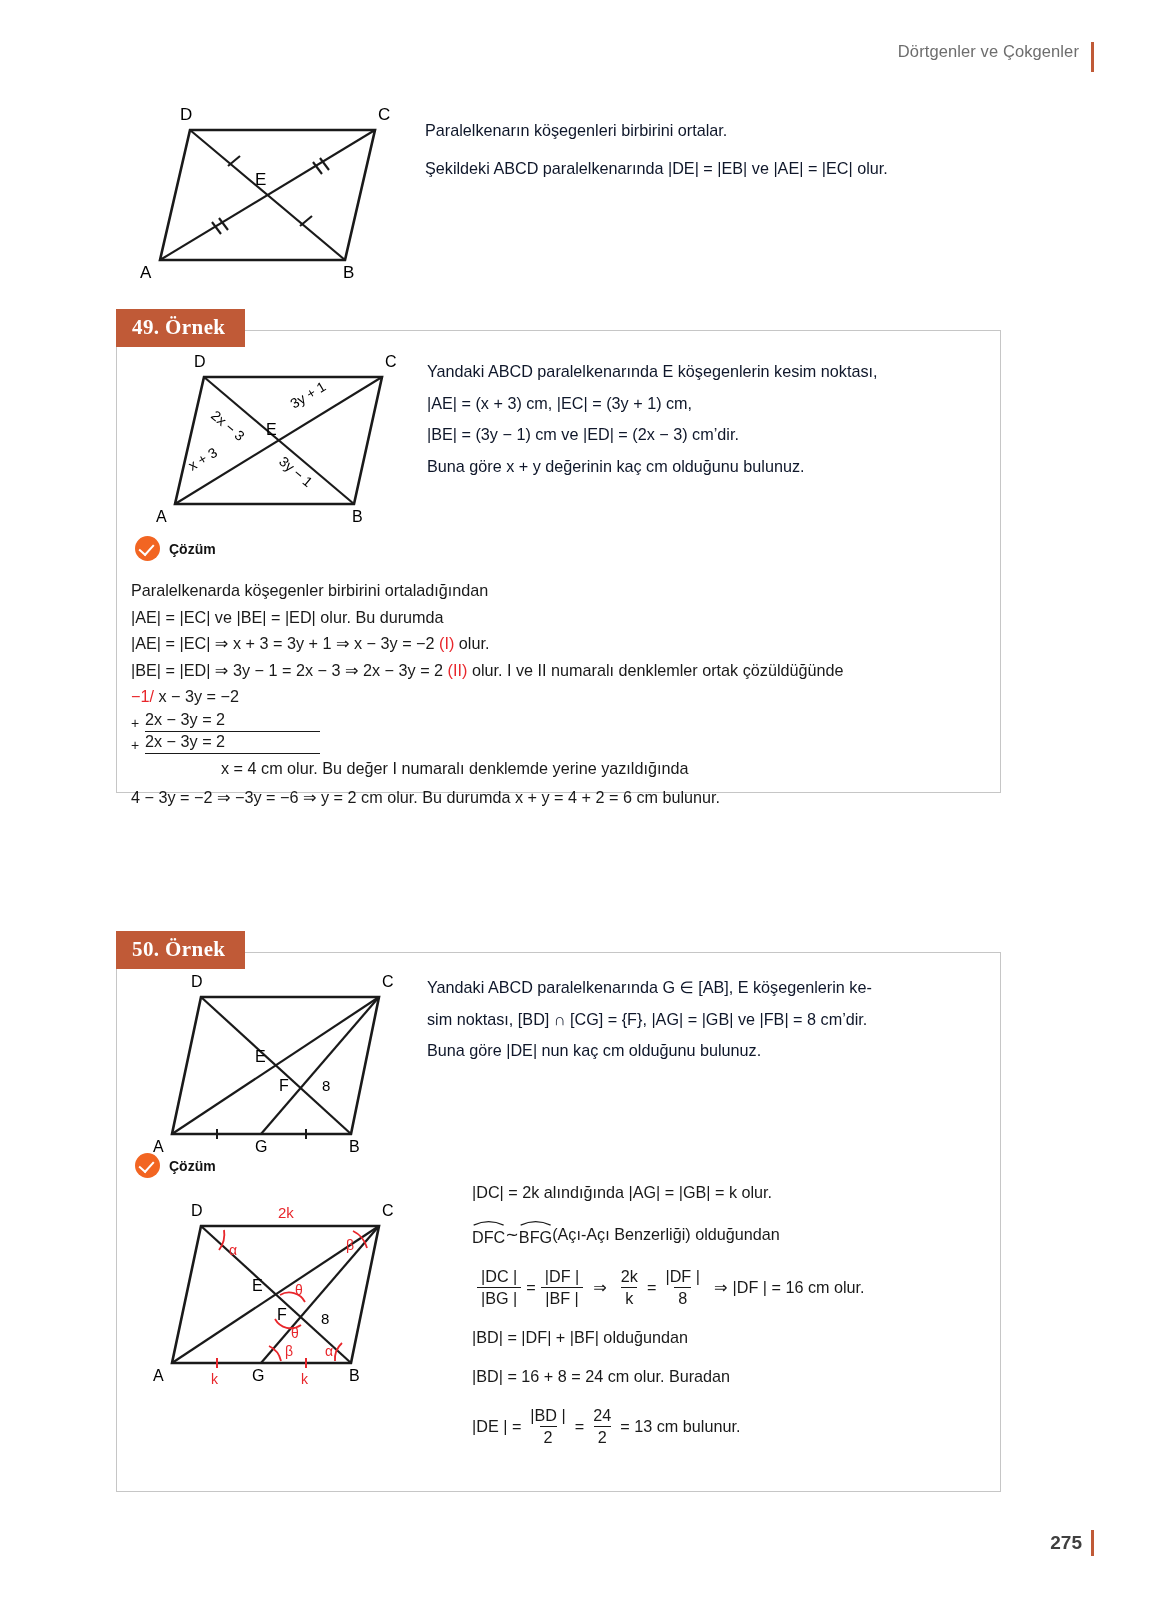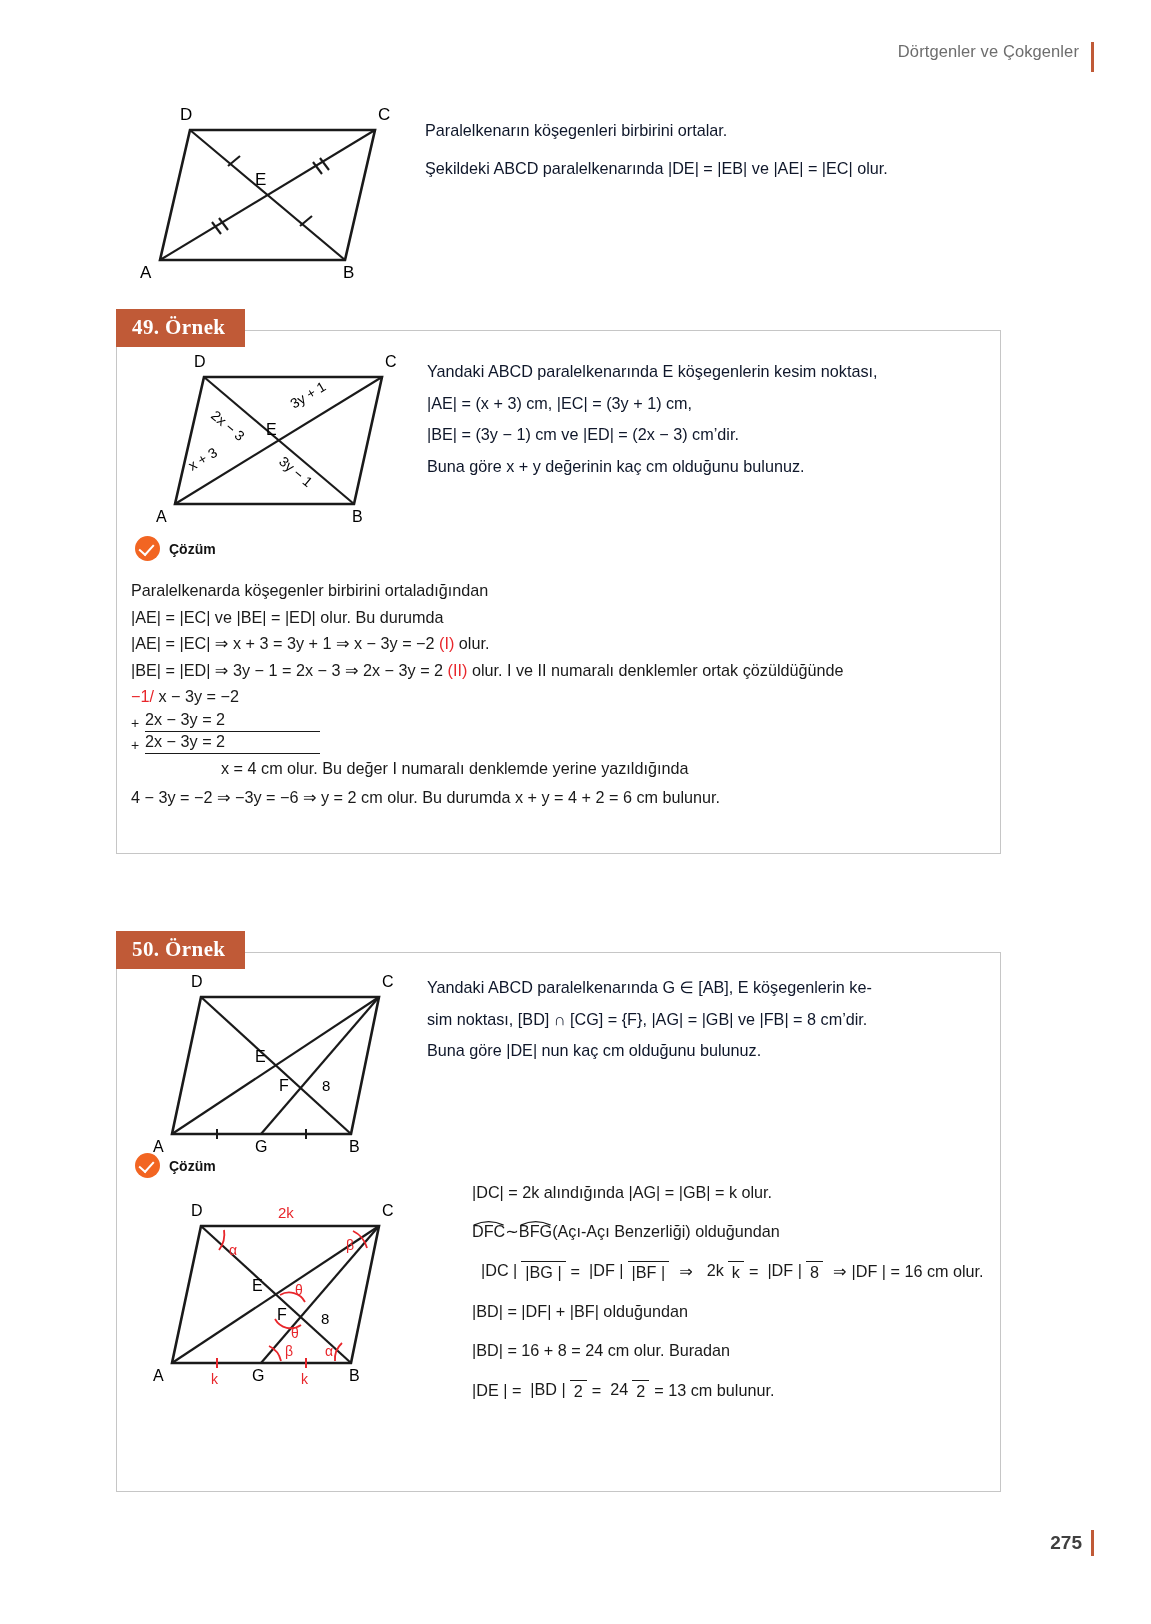--- a/index.html
+++ b/index.html
@@ -60,21 +60,21 @@
   }
   .cozum-ico:after {
     content:""; position:absolute;
     left:7px; top:5px; width:7px; height:12px;
     border:solid #fff; border-width:0 2.6px 2.6px 0;
     transform:rotate(42deg);
   }
   .cozum-lbl { font-size:14px; font-weight:bold; color:#111; }
 
   
-  #ex49 { top:330px; height:524px; }
+  #ex49 { top:330px; height:463px; }
   #ex49-fig { position:absolute; left:25px; top:18px; }
   #ex49-text { position:absolute; left:310px; top:28px; width:565px; }
   #ex49-text div { margin-bottom:7px; }
   #ex49-cozum { position:absolute; left:18px; top:205px; }
   #ex49-sol { position:absolute; left:14px; top:250px; width:860px; }
   #ex49-sol .line { margin-bottom:7.5px; font-size:16.2px; }
 
   .elim { position:relative; margin:0; padding:0; font-size:16.2px; }
   .elim .r { white-space:nowrap; }
   .elim .plus { display:inline-block; width:14px; font-size:14px; vertical-align:-3px; }
@@ -83,26 +83,26 @@
   
   #ex50 { top:952px; height:540px; }
   #ex50-fig { position:absolute; left:22px; top:16px; }
   #ex50-text { position:absolute; left:310px; top:22px; width:565px; }
   #ex50-text div { margin-bottom:7px; }
   #ex50-cozum { position:absolute; left:18px; top:200px; }
   #ex50-fig2 { position:absolute; left:22px; top:245px; }
   #ex50-sol { position:absolute; left:355px; top:230px; width:515px; }
   #ex50-sol .line { margin-bottom:20px; font-size:16.2px; display:flex; align-items:center; flex-wrap:nowrap; }
 
-  .frac { display:inline-flex; flex-direction:row; 
+  .frac { display:inline-flex; flex-direction:column; align-items:center;
           vertical-align:middle; margin:0 5px; }
   .frac .num { padding:0 4px 1px; font-size:16.2px; }
   .frac .den { padding:1px 4px 0; border-top:1.4px solid #1a1a1a; font-size:16.2px; }
 
-  .ovr { position:relative; display:inline-block; padding-top:0; }
+  .ovr { position:relative; display:inline-block; padding-top:6px; }
   .ovr .arc { position:absolute; left:0; top:-3px; width:100%; height:7px; }
 
   
   #footer { position:absolute; right:57px; top:1530px; display:flex; align-items:center; gap:9px; }
   #footer .num { font-size:19px; font-weight:bold; color:#404040; }
   #footer .bar { width:3px; height:26px; background:#c05a37; }
 
   svg text { font-family:"Liberation Sans", sans-serif; }
 </style>
 </head>

